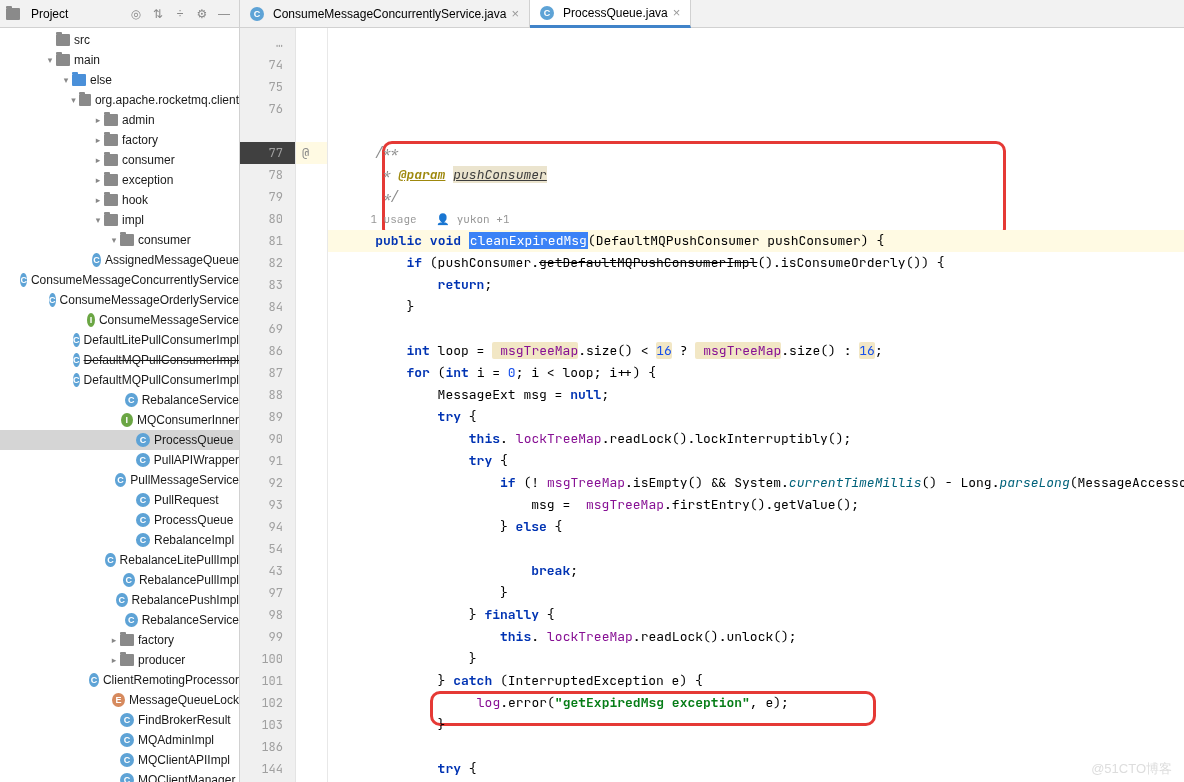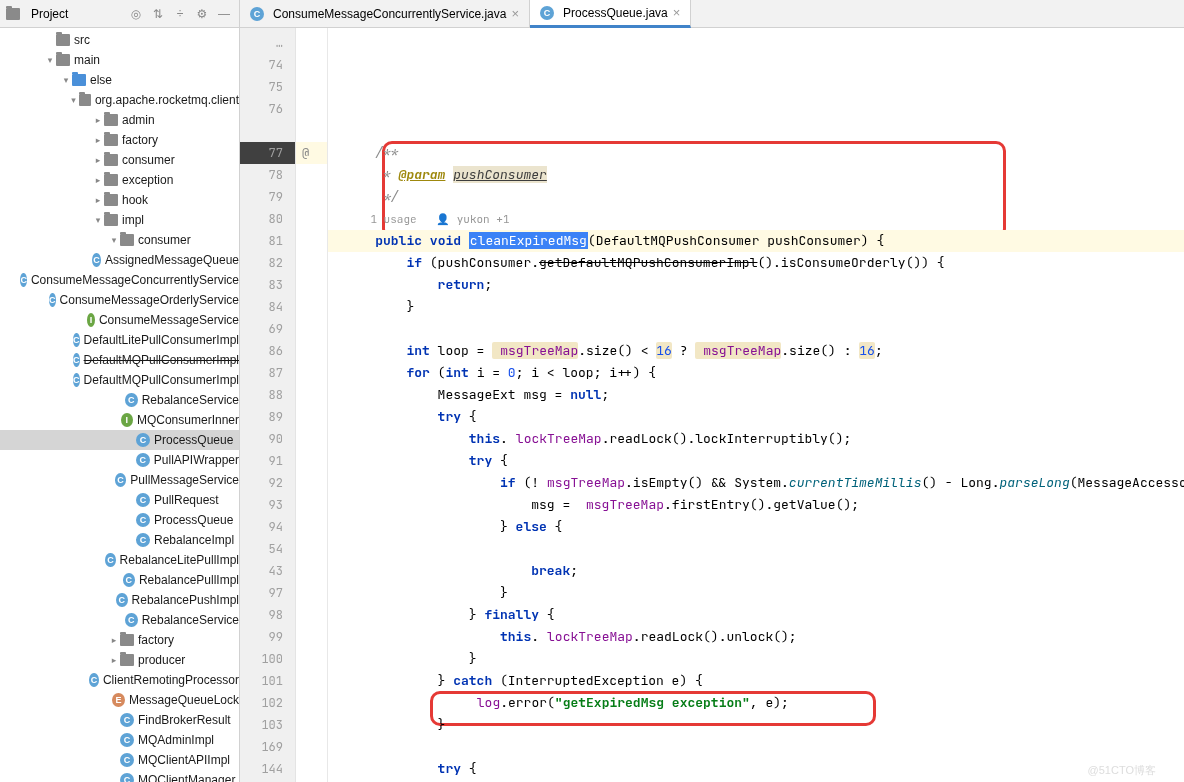--- a/index.html
+++ b/index.html
@@ -54,21 +54,21 @@
     .num { color: #1750eb; }
     .ann { color: #9e880d; font-style: italic; font-weight: bold; text-decoration: underline; }
     .param-doc { color: #3d3d3d; font-style: italic; text-decoration: underline; background: #ebe4ce; }
     .cmt { color: #8c8c8c; font-style: italic; }
     .field { color: #871094; padding-left: 8px; }
     .static-m { color: #00627a; font-style: italic; }
     .struck-m { text-decoration: line-through; }
     
     .red-box { position: absolute; border: 3px solid #e53935; border-radius: 10px; pointer-events: none; }
     
-    .watermark { position: absolute; bottom: 4px; right: 28px; color: #ddd; font-size: 11px; }
+    .watermark { position: absolute; bottom: 4px; right: 12px; color: #ddd; font-size: 13px; }
   </style>
 </head>
 <body>
 
 <div class="main-layout">
 
   <div class="project-panel">
     <div class="project-header">
       <span class="project-title">
         <span class="folder-icon"></span>
@@ -353,21 +353,21 @@
           <div class="gutter-line">94</div>
           <div class="gutter-line">54</div>
           <div class="gutter-line">43</div>
           <div class="gutter-line">97</div>
           <div class="gutter-line">98</div>
           <div class="gutter-line">99</div>
           <div class="gutter-line">100</div>
           <div class="gutter-line">101</div>
           <div class="gutter-line">102</div>
           <div class="gutter-line">103</div>
-          <div class="gutter-line">169</div>
+          <div class="gutter-line">186</div>
           <div class="gutter-line">144</div>
           <div class="gutter-line">106</div>
         </div>
       <div class="gutter-extras" id="gutter-extras">
           <div class="gutter-line"></div>
           <div class="gutter-line"></div>
           <div class="gutter-line"></div>
           <div class="gutter-line"></div>
           <div class="gutter-line"></div>
           <div class="gutter-line" style="background: rgb(255, 250, 227); color: rgb(136, 136, 136); text-align: left; padding-left: 6px;">@</div>

